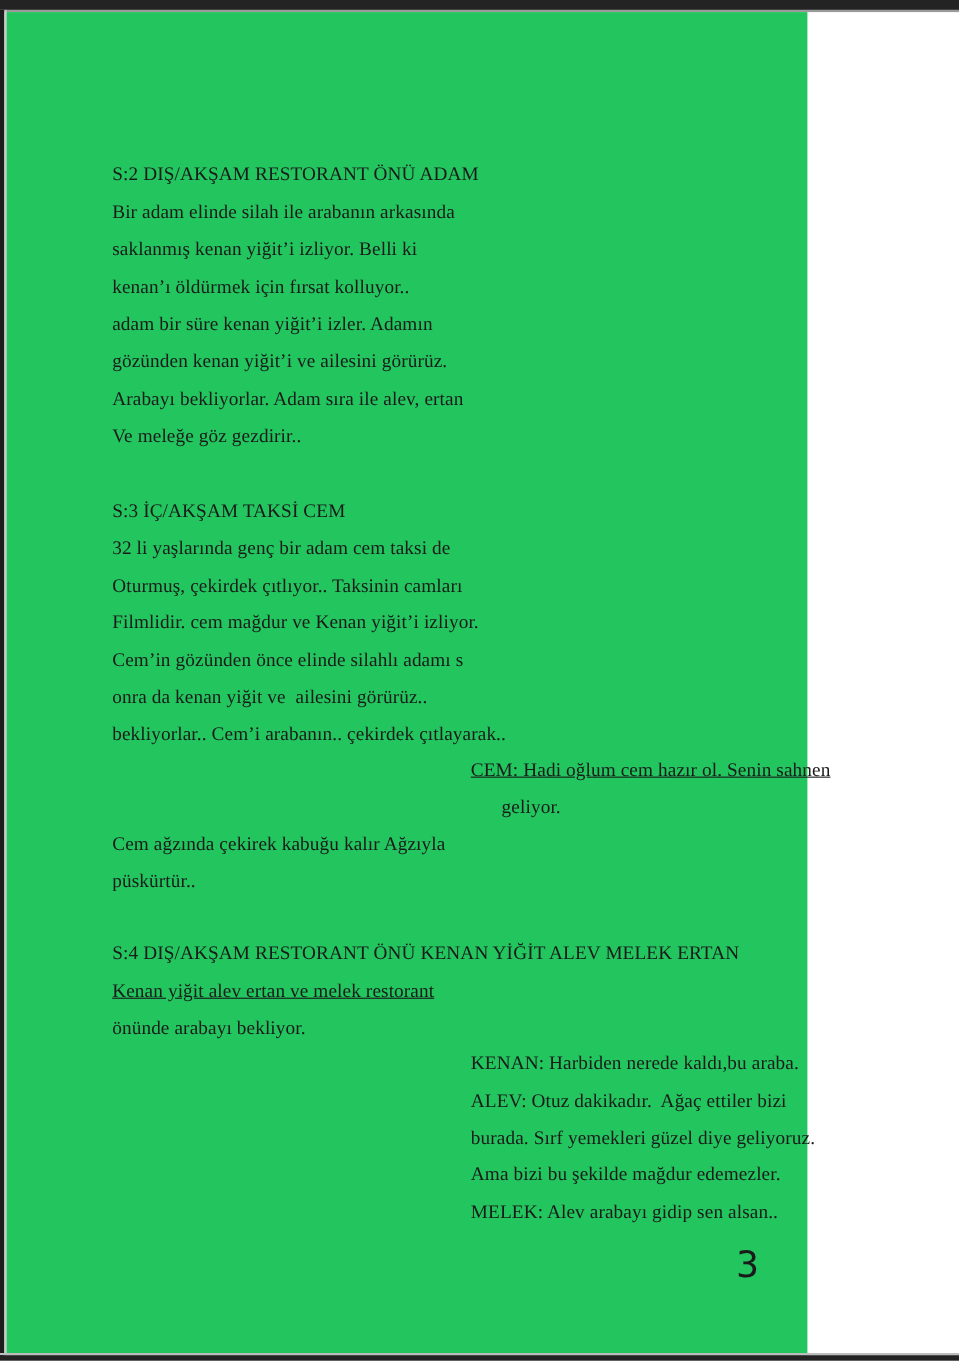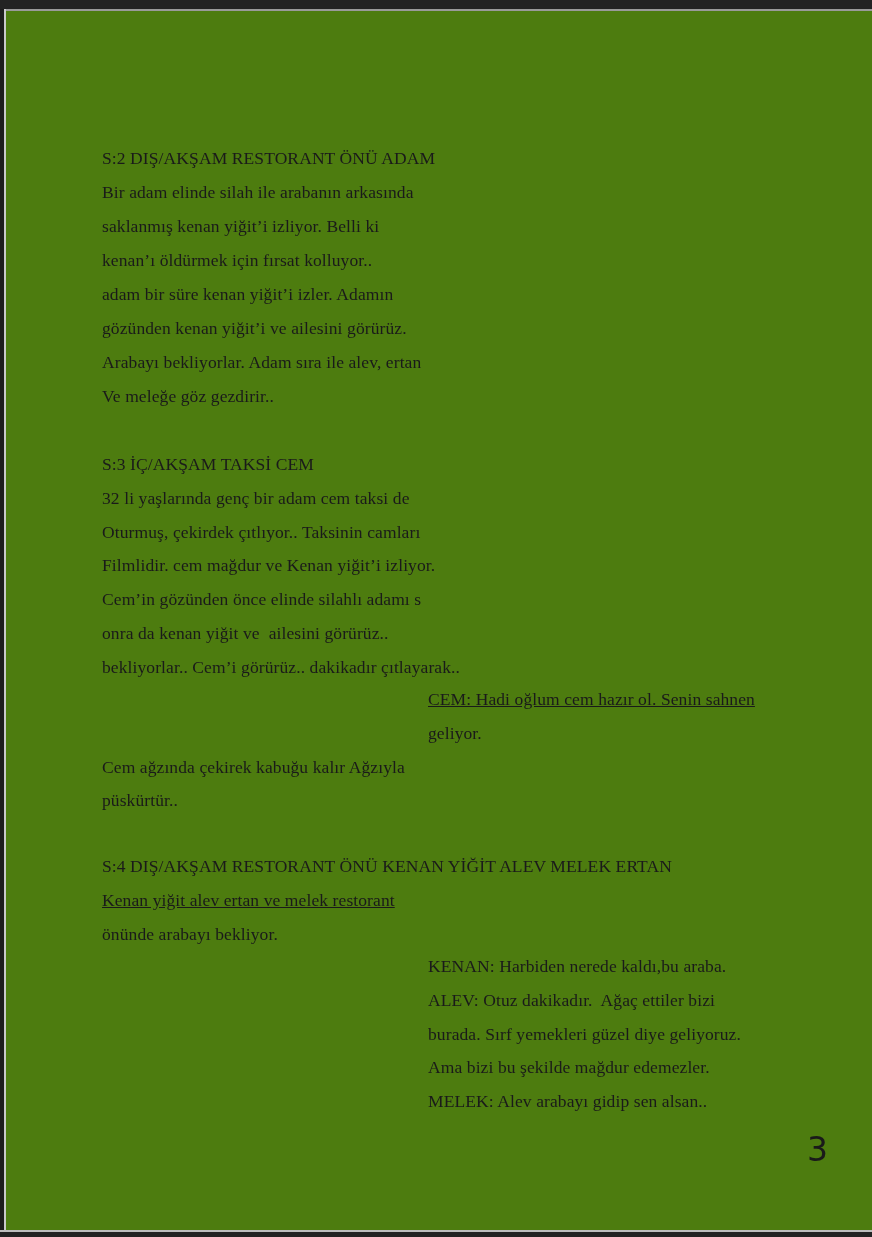--- a/index.html
+++ b/index.html
@@ -62,23 +62,23 @@
     bottom: 0; left: 0;
     width: 872px;
     height: 5px;
     background: #232323;
   }
 
   .sheet {
     position: absolute;
     top: 11px;
     left: 6px;
-    width: 866px;
+    width: 728px;
     height: 1221px;
-    background: #4d7c0f;
+    background: #22c55e;
   }
 
   
   .script {
     position: absolute;
     top: 0;
     left: 0;
     width: 866px;
   }
 
@@ -130,23 +130,23 @@
         <div class="line action" style="top: 275px;">adam bir süre kenan yiğit’i izler. Adamın</div>
         <div class="line action" style="top: 309px;">gözünden kenan yiğit’i ve ailesini görürüz.</div>
         <div class="line action" style="top: 343px;">Arabayı bekliyorlar. Adam sıra ile alev, ertan</div>
         <div class="line action" style="top: 377px;">Ve meleğe göz gezdirir..</div>
         <div class="line heading" style="top: 445px;">S:3 İÇ/AKŞAM TAKSİ CEM</div>
         <div class="line action" style="top: 479px;">32 li yaşlarında genç bir adam cem taksi de</div>
         <div class="line action" style="top: 513px;">Oturmuş, çekirdek çıtlıyor.. Taksinin camları</div>
         <div class="line action" style="top: 546px;">Filmlidir. cem mağdur ve Kenan yiğit’i izliyor.</div>
         <div class="line action" style="top: 580px;">Cem’in gözünden önce elinde silahlı adamı s</div>
         <div class="line action" style="top: 614px;">onra da kenan yiğit ve  ailesini görürüz..</div>
-        <div class="line action" style="top: 648px;">bekliyorlar.. Cem’i görürüz.. dakikadır çıtlayarak..</div>
+        <div class="line action" style="top: 648px;">bekliyorlar.. Cem’i arabanın.. çekirdek çıtlayarak..</div>
         <div class="line dialogue" style="top: 680px; text-decoration: underline;">CEM: Hadi oğlum cem hazır ol. Senin sahnen</div>
-        <div class="line dialogue" style="top: 714px;">geliyor.</div>
+        <div class="line dialogue" style="top: 714px; margin-left: 28px;">geliyor.</div>
         <div class="line action" style="top: 748px;">Cem ağzında çekirek kabuğu kalır Ağzıyla</div>
         <div class="line action" style="top: 781px;">püskürtür..</div>
         <div class="line heading" style="top: 847px;">S:4 DIŞ/AKŞAM RESTORANT ÖNÜ KENAN YİĞİT ALEV MELEK ERTAN</div>
         <div class="line action" style="top: 881px; text-decoration: underline;">Kenan yiğit alev ertan ve melek restorant</div>
         <div class="line action" style="top: 915px;">önünde arabayı bekliyor.</div>
         <div class="line dialogue" style="top: 947px;">KENAN: Harbiden nerede kaldı,bu araba.</div>
         <div class="line dialogue" style="top: 981px;">ALEV: Otuz dakikadır.  Ağaç ettiler bizi</div>
         <div class="line dialogue" style="top: 1015px;">burada. Sırf yemekleri güzel diye geliyoruz.</div>
         <div class="line dialogue" style="top: 1048px;">Ama bizi bu şekilde mağdur edemezler.</div>
         <div class="line dialogue" style="top: 1082px;">MELEK: Alev arabayı gidip sen alsan..</div>

